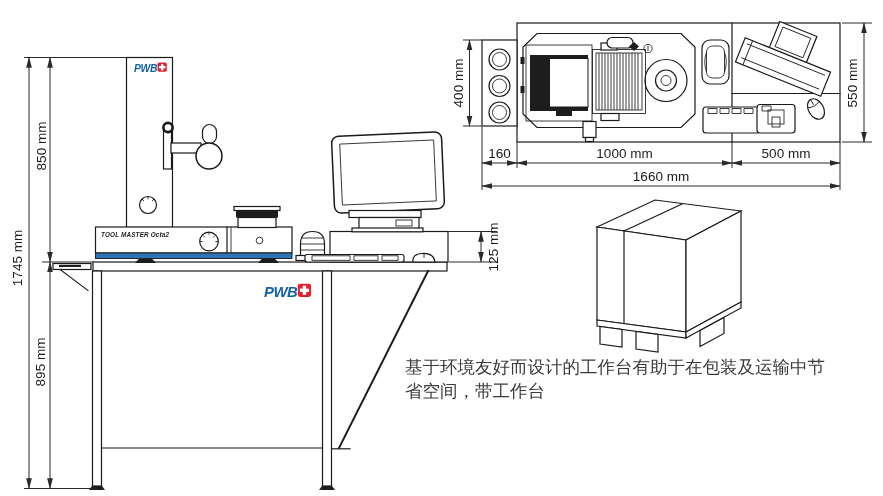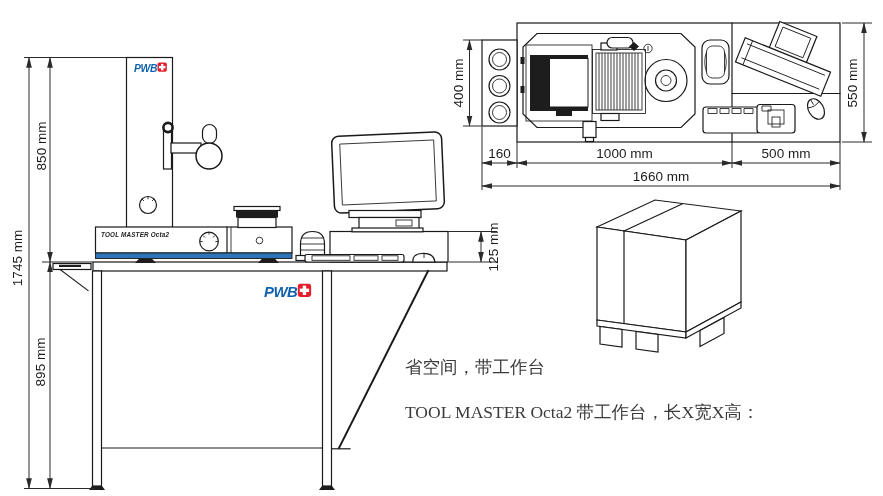--- a/index.html
+++ b/index.html
@@ -236,17 +236,17 @@
     <line class="ln" x1="624" y1="231" x2="682" y2="204"></line>
     <path class="wh" d="M597,320 L686,332 L686,338 L597,326 Z"></path>
     <path class="wh" d="M686,332 L741,302 L741,308 L686,338 Z"></path>
     <path class="wh" d="M600,326.5 L622,329.5 L622,347 L600,344 Z"></path>
     <path class="wh" d="M636,331.5 L658,334.5 L658,352 L636,349 Z"></path>
     <path class="wh" d="M700,330.5 L724,317.5 L724,333.5 L700,346.5 Z"></path>
   </g>
 </svg>
 
   <div class="notes">
+    <div>基于环境友好而设计的工作台有助于在包装及运输中节</div>
     <div>省空间，带工作台</div>
-    <div class="gap">TOOL MASTER Octa2 带工作台，长X宽X高：</div>
   </div>
 
 </div>
 
 </body></html>

